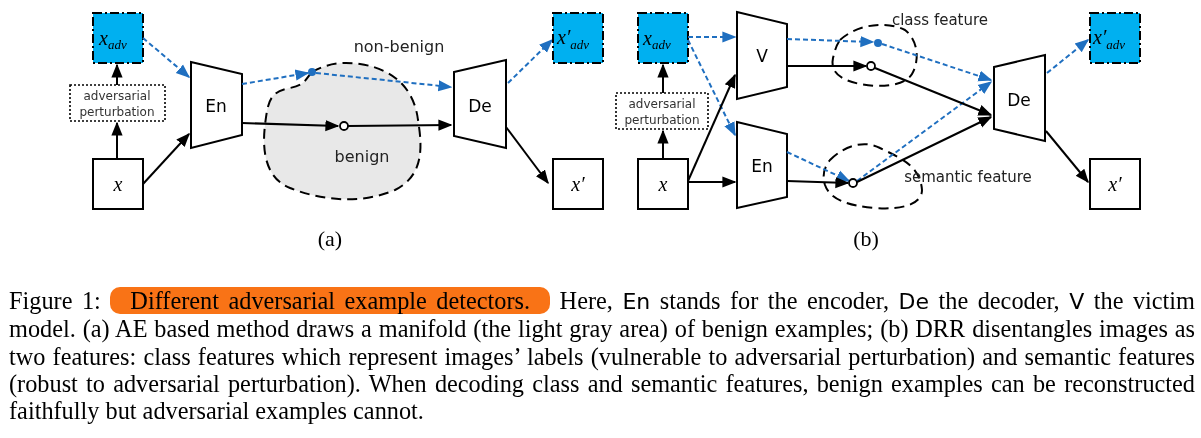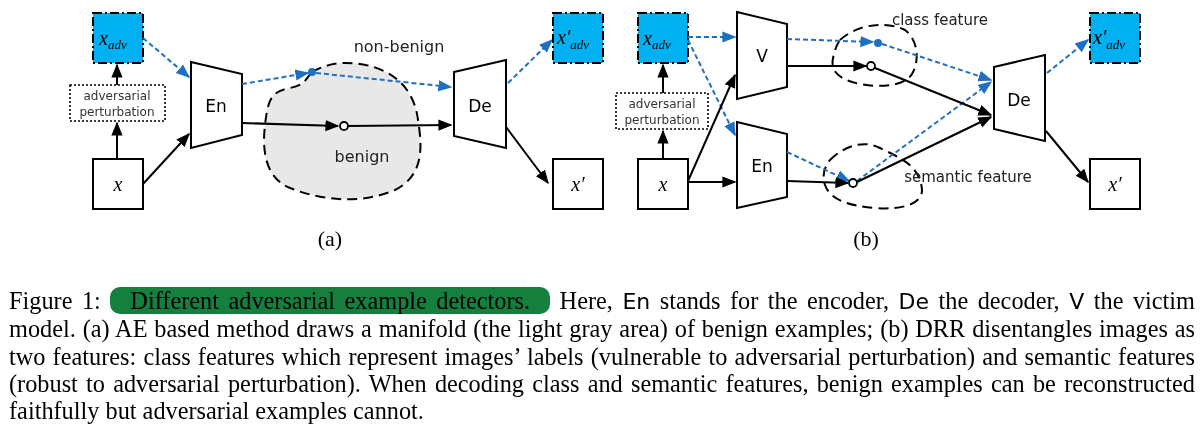--- a/index.html
+++ b/index.html
@@ -6,21 +6,21 @@
   body { width:1201px; height:438px; position:relative; overflow:hidden; }
   #fig { position:absolute; left:0; top:0; }
   .sans { font-family:"DejaVu Sans", sans-serif; }
   .serif { font-family:"Liberation Serif", "DejaVu Serif", serif; }
   .caption {
     position:absolute; left:9px; top:287px; width:1186px;
     font-family:"Liberation Serif", "DejaVu Serif", serif;
     font-size:24.3px; line-height:27.3px; color:#000;
     text-align:justify; text-align-last:left;
   }
-  .hl { background:#15803d; border-radius:10px; padding:0 20px; }
+  .hl { background:#f97316; border-radius:10px; padding:0 20px; }
   .sf { font-family:"DejaVu Sans", sans-serif; font-size:22px; }
 </style>
 </head>
 <body>
 
 <svg id="fig" width="1201" height="280" viewBox="0 0 1201 280" xmlns="http://www.w3.org/2000/svg">
   <defs>
     <marker id="ab" viewBox="0 0 10 10" refX="9" refY="5" markerWidth="7" markerHeight="7" orient="auto-start-reverse">
       <path d="M0,1 L10,5 L0,9 z" fill="#000"></path>
     </marker>

